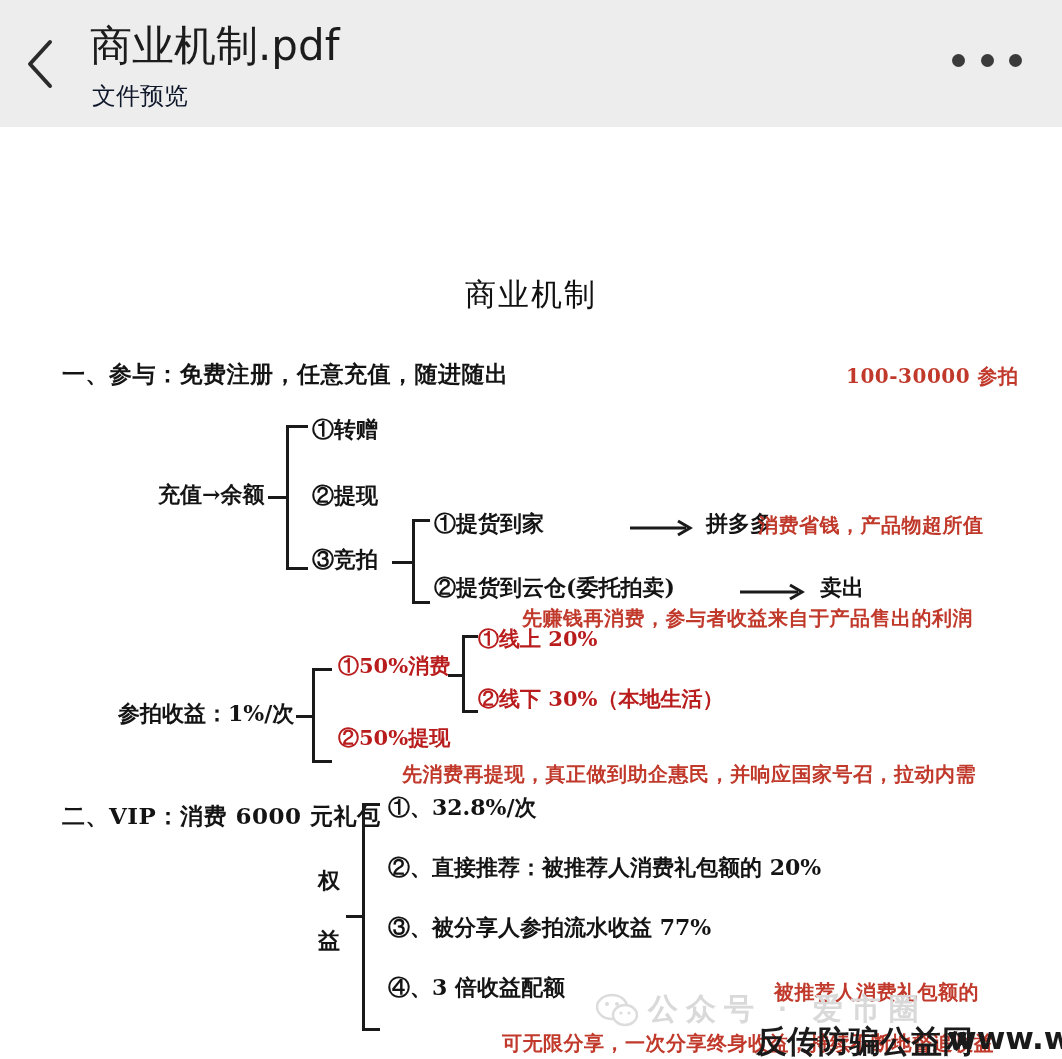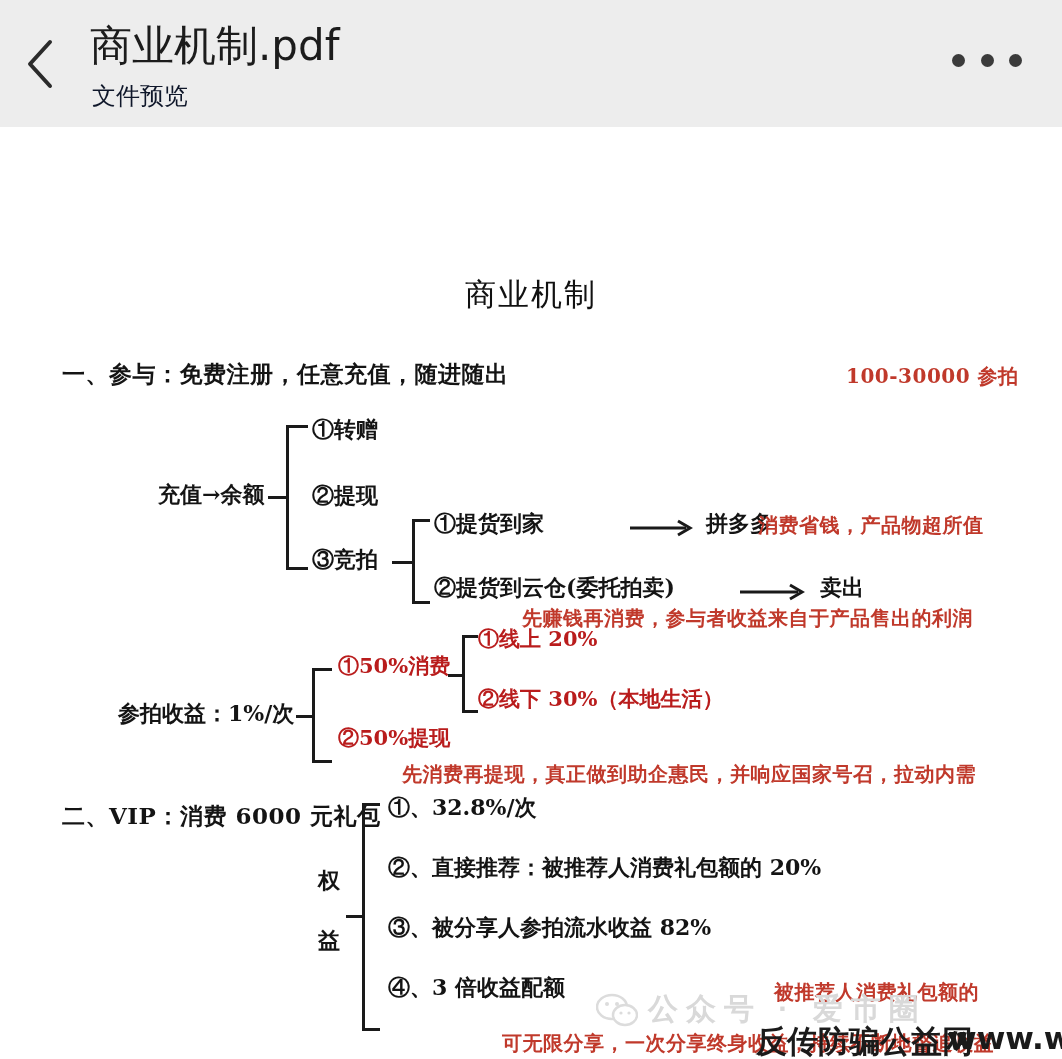--- a/index.html
+++ b/index.html
@@ -231,21 +231,21 @@
   <div class="abs sec-head" style="left:62px; top:674px;">二、VIP：消费 6000 元礼包</div>
 
   <div class="abs node" style="left:318px; top:739px;">权</div>
   <div class="abs node" style="left:318px; top:799px;">益</div>
 
   <div class="abs stub" style="left:346px; top:788px; width:18px;"></div>
   <div class="abs bracket" style="left:362px; top:676px; width:18px; height:228px;"></div>
 
   <div class="abs node" style="left:388px; top:666px;">①、32.8%/次</div>
   <div class="abs node" style="left:388px; top:726px;">②、直接推荐：被推荐人消费礼包额的 20%</div>
-  <div class="abs node" style="left:388px; top:786px;">③、被分享人参拍流水收益 82%</div>
+  <div class="abs node" style="left:388px; top:786px;">③、被分享人参拍流水收益 77%</div>
   <div class="abs node" style="left:388px; top:846px;">④、3 倍收益配额</div>
 
   <div class="abs red" style="left:774px; top:852px;">被推荐人消费礼包额的</div>
   <div class="abs red" style="left:502px; top:903px;">可无限分享，一次分享终身收益，持续不断地督追收益</div>
 
   <div class="abs" style="left:596px; top:862px; display:flex; align-items:center; gap:10px;">
     <svg class="wm-icon" viewBox="0 0 42 34">
       <ellipse cx="16" cy="14" rx="15" ry="12" fill="none" stroke="#dcdcdc" stroke-width="2.5"></ellipse>
       <circle cx="11" cy="11" r="2" fill="#dcdcdc"></circle>
       <circle cx="21" cy="11" r="2" fill="#dcdcdc"></circle>

